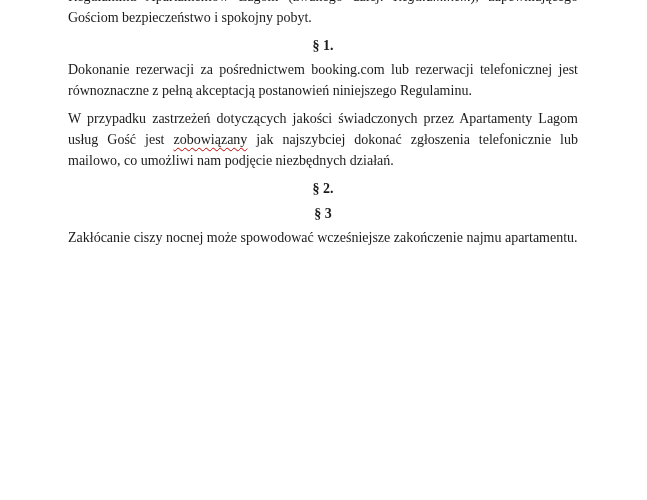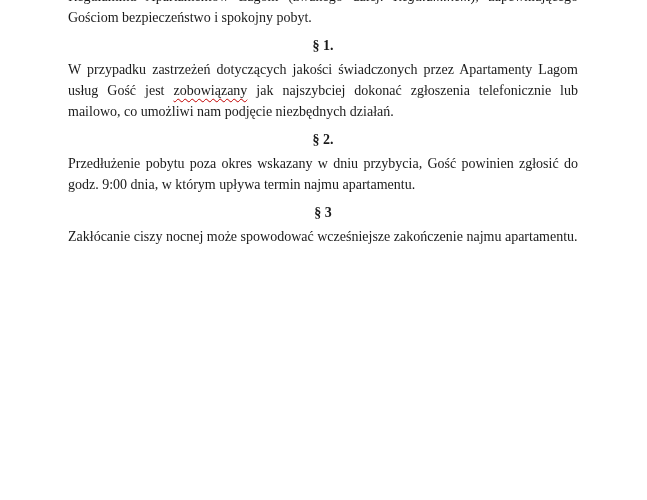--- a/index.html
+++ b/index.html
@@ -36,29 +36,29 @@
 </style>
 </head>
 <body>
 
 <div class="doc">
 
   <p class="para"><span>Regulaminu Apartamentów Lagom (zwanego dalej: </span><em class="italic-term">Regulaminem</em><span>), zapewniającego Gościom bezpieczeństwo i spokojny pobyt.</span></p>
 
   <p class="sec-heading">§ 1.</p>
 
+  <p class="para">Dokonanie rezerwacji za pośrednictwem booking.com lub rezerwacji  telefonicznej jest równoznaczne z pełną akceptacją postanowień niniejszego Regulaminu.</p>
 
 
   <p class="para"><span>W przypadku zastrzeżeń dotyczących jakości świadczonych przez Apartamenty Lagom usług Gość jest </span><span class="spellcheck">zobowiązany</span><span> jak najszybciej dokonać zgłoszenia telefonicznie lub mailowo, co umożliwi nam podjęcie niezbędnych działań.</span></p>
 
   <p class="sec-heading">§ 2.</p>
 
 
 
-  <p class="para">Przedłużenie pobytu poza okres wskazany w dniu przybycia,  Gość powinien zgłosić do godz. 9:00 dnia, w którym upływa termin najmu apartamentu.</p>
 
 
   <p class="sec-heading">§ 3</p>
 
 
   <p class="para">Zakłócanie ciszy nocnej może spowodować wcześniejsze zakończenie najmu apartamentu.</p>
 
 </div>
 
 </body></html>

